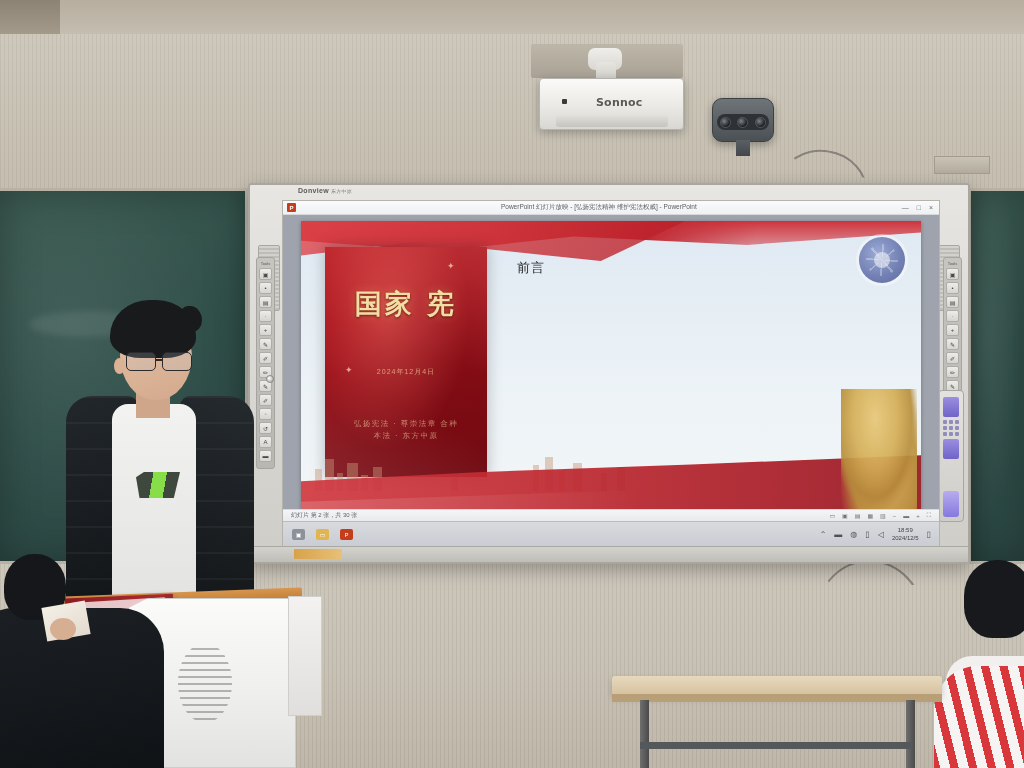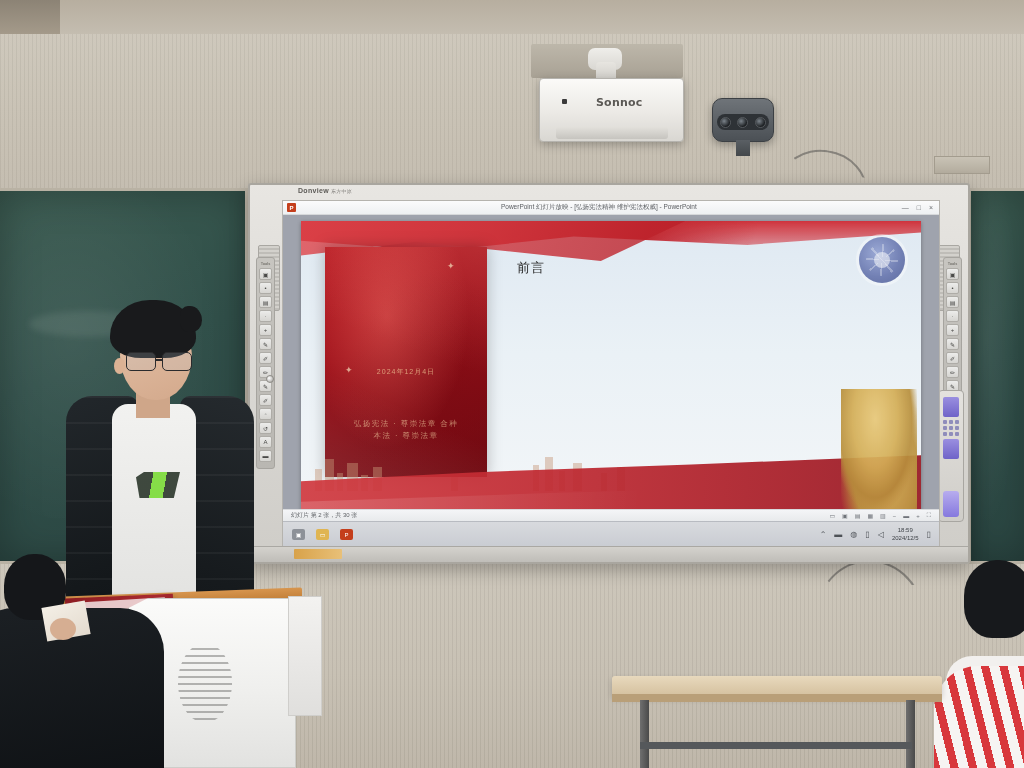--- a/index.html
+++ b/index.html
@@ -309,21 +309,21 @@
     position: absolute; left: 588px; top: 48px; width: 34px; height: 22px;
     background: linear-gradient(180deg,#efeeea,#d9d7d2);
     border-radius: 7px;
   }
   .proj-neck {
     position: absolute; left: 596px; top: 62px; width: 20px; height: 20px;
     background: linear-gradient(180deg,#e7e5e0,#cdcbc6);
     border-radius: 4px;
   }
   .projector {
-    position: absolute; left: 539px; top: 78px; width: 145px; height: 64px;
+    position: absolute; left: 539px; top: 78px; width: 145px; height: 52px;
     background: linear-gradient(180deg,#fbfaf8 0%,#ebe9e5 55%,#d9d7d2 100%);
     border-radius: 4px; border: 1px solid #b5b3ae;
     box-shadow: 0 3px 10px rgba(0,0,0,0.25);
   }
   .proj-brand {
     position: absolute; left: 56px; top: 17px;
     font-size: 11px; font-weight: bold; color: #5b5955;
     font-family: "DejaVu Sans", sans-serif; letter-spacing: .2px;
   }
   .proj-led {
@@ -661,25 +661,26 @@
         <div class="slide">
           <div class="flag-band"></div>
           <div class="flag-band2"></div>
 
           <div class="emblem"></div>
 
           <div class="poster">
             <div class="bird" style="left:122px;top:14px;">✦</div>
             <div class="bird" style="left:20px;top:118px;">✦</div>
             <div class="poster-title">
+              <div>国家 宪</div>
             </div>
             <div class="poster-date">2024年12月4日</div>
             <div class="poster-sub">
               <div>弘扬宪法 · 尊崇法章 合种</div>
-              <div>本法 · 尊崇法章</div>
+              <div>本法 · 东方中原</div>
             </div>
           </div>
 
           <div class="slide-heading">前言</div>
 
           <div class="skyline">
             <div class="bld" style="left:14px;width:7px;height:22px;"></div>
             <div class="bld" style="left:24px;width:9px;height:32px;"></div>
             <div class="bld" style="left:36px;width:6px;height:18px;"></div>
             <div class="bld" style="left:46px;width:11px;height:28px;"></div>

